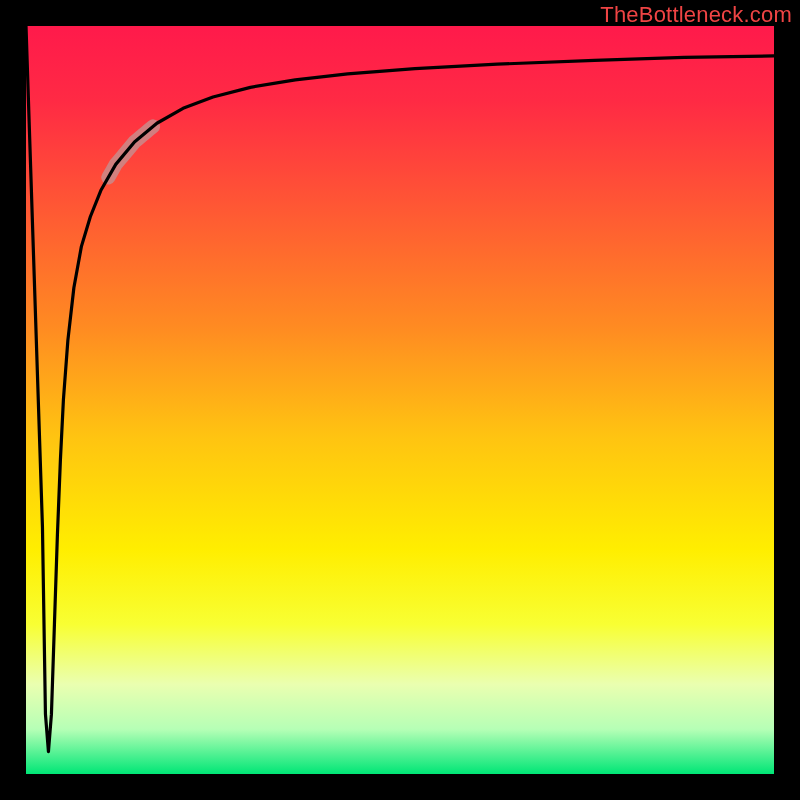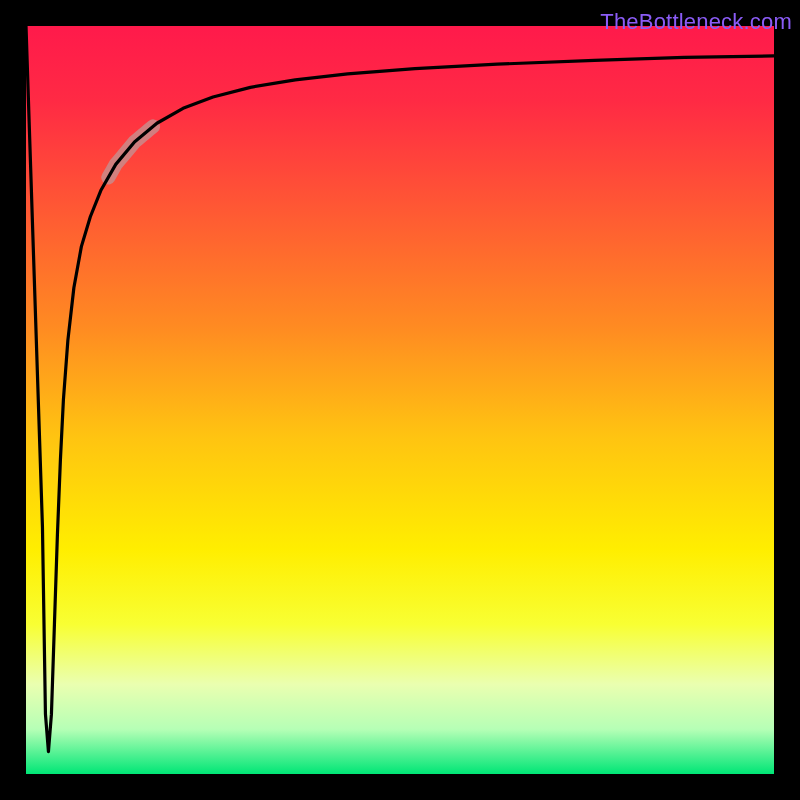--- a/index.html
+++ b/index.html
@@ -11,23 +11,23 @@
     background: #fff;
     font-family: Arial, Helvetica, sans-serif;
   }
   .wrap {
     position: relative;
     width: 800px;
     height: 800px;
   }
   .watermark {
     position: absolute;
-    top: 9px;
+    top: 2px;
     right: 8px;
-    color: #8b5cf6;
+    color: #ef4444;
     font-size: 22px;
     font-family: Arial, Helvetica, sans-serif;
     letter-spacing: 0.2px;
     user-select: none;
   }
   svg {
     display: block;
   }
 </style>
 </head>

